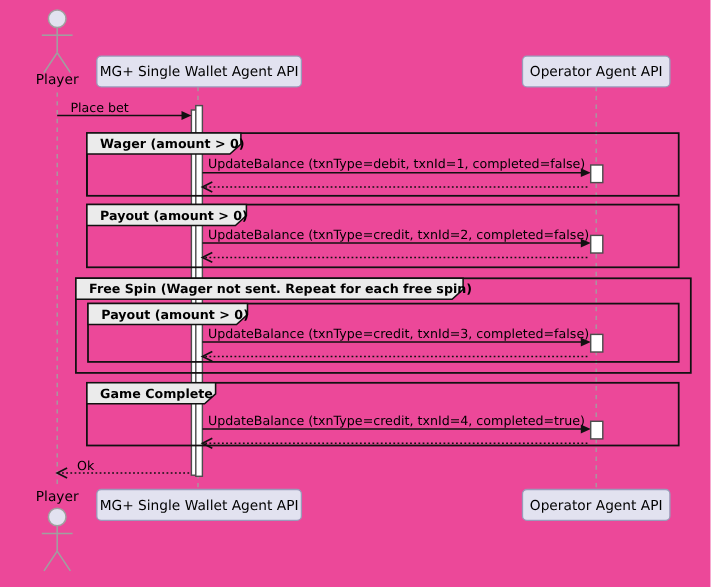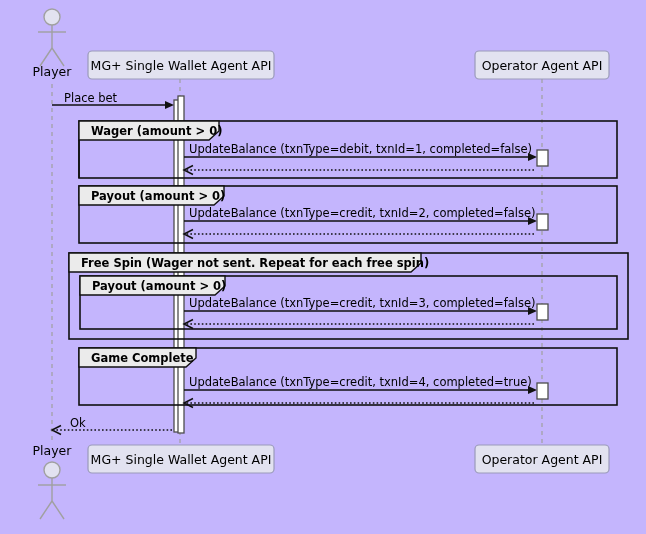--- a/index.html
+++ b/index.html
@@ -8,21 +8,21 @@
     padding: 0;
     background: #ffffff;
   }
   body {
     font-family: "DejaVu Sans", "Liberation Sans", sans-serif;
   }
   #diagram-root {
     position: relative;
     width: 646px;
     height: 534px;
-    background: #c4b5fd;
+    background: #ec4899;
     overflow: hidden;
   }
   svg.uml {
     display: block;
     width: 646px;
     height: 534px;
   }
   .lifeline-dash {
     stroke: #A0A0A0;
     stroke-width: 1.2;

